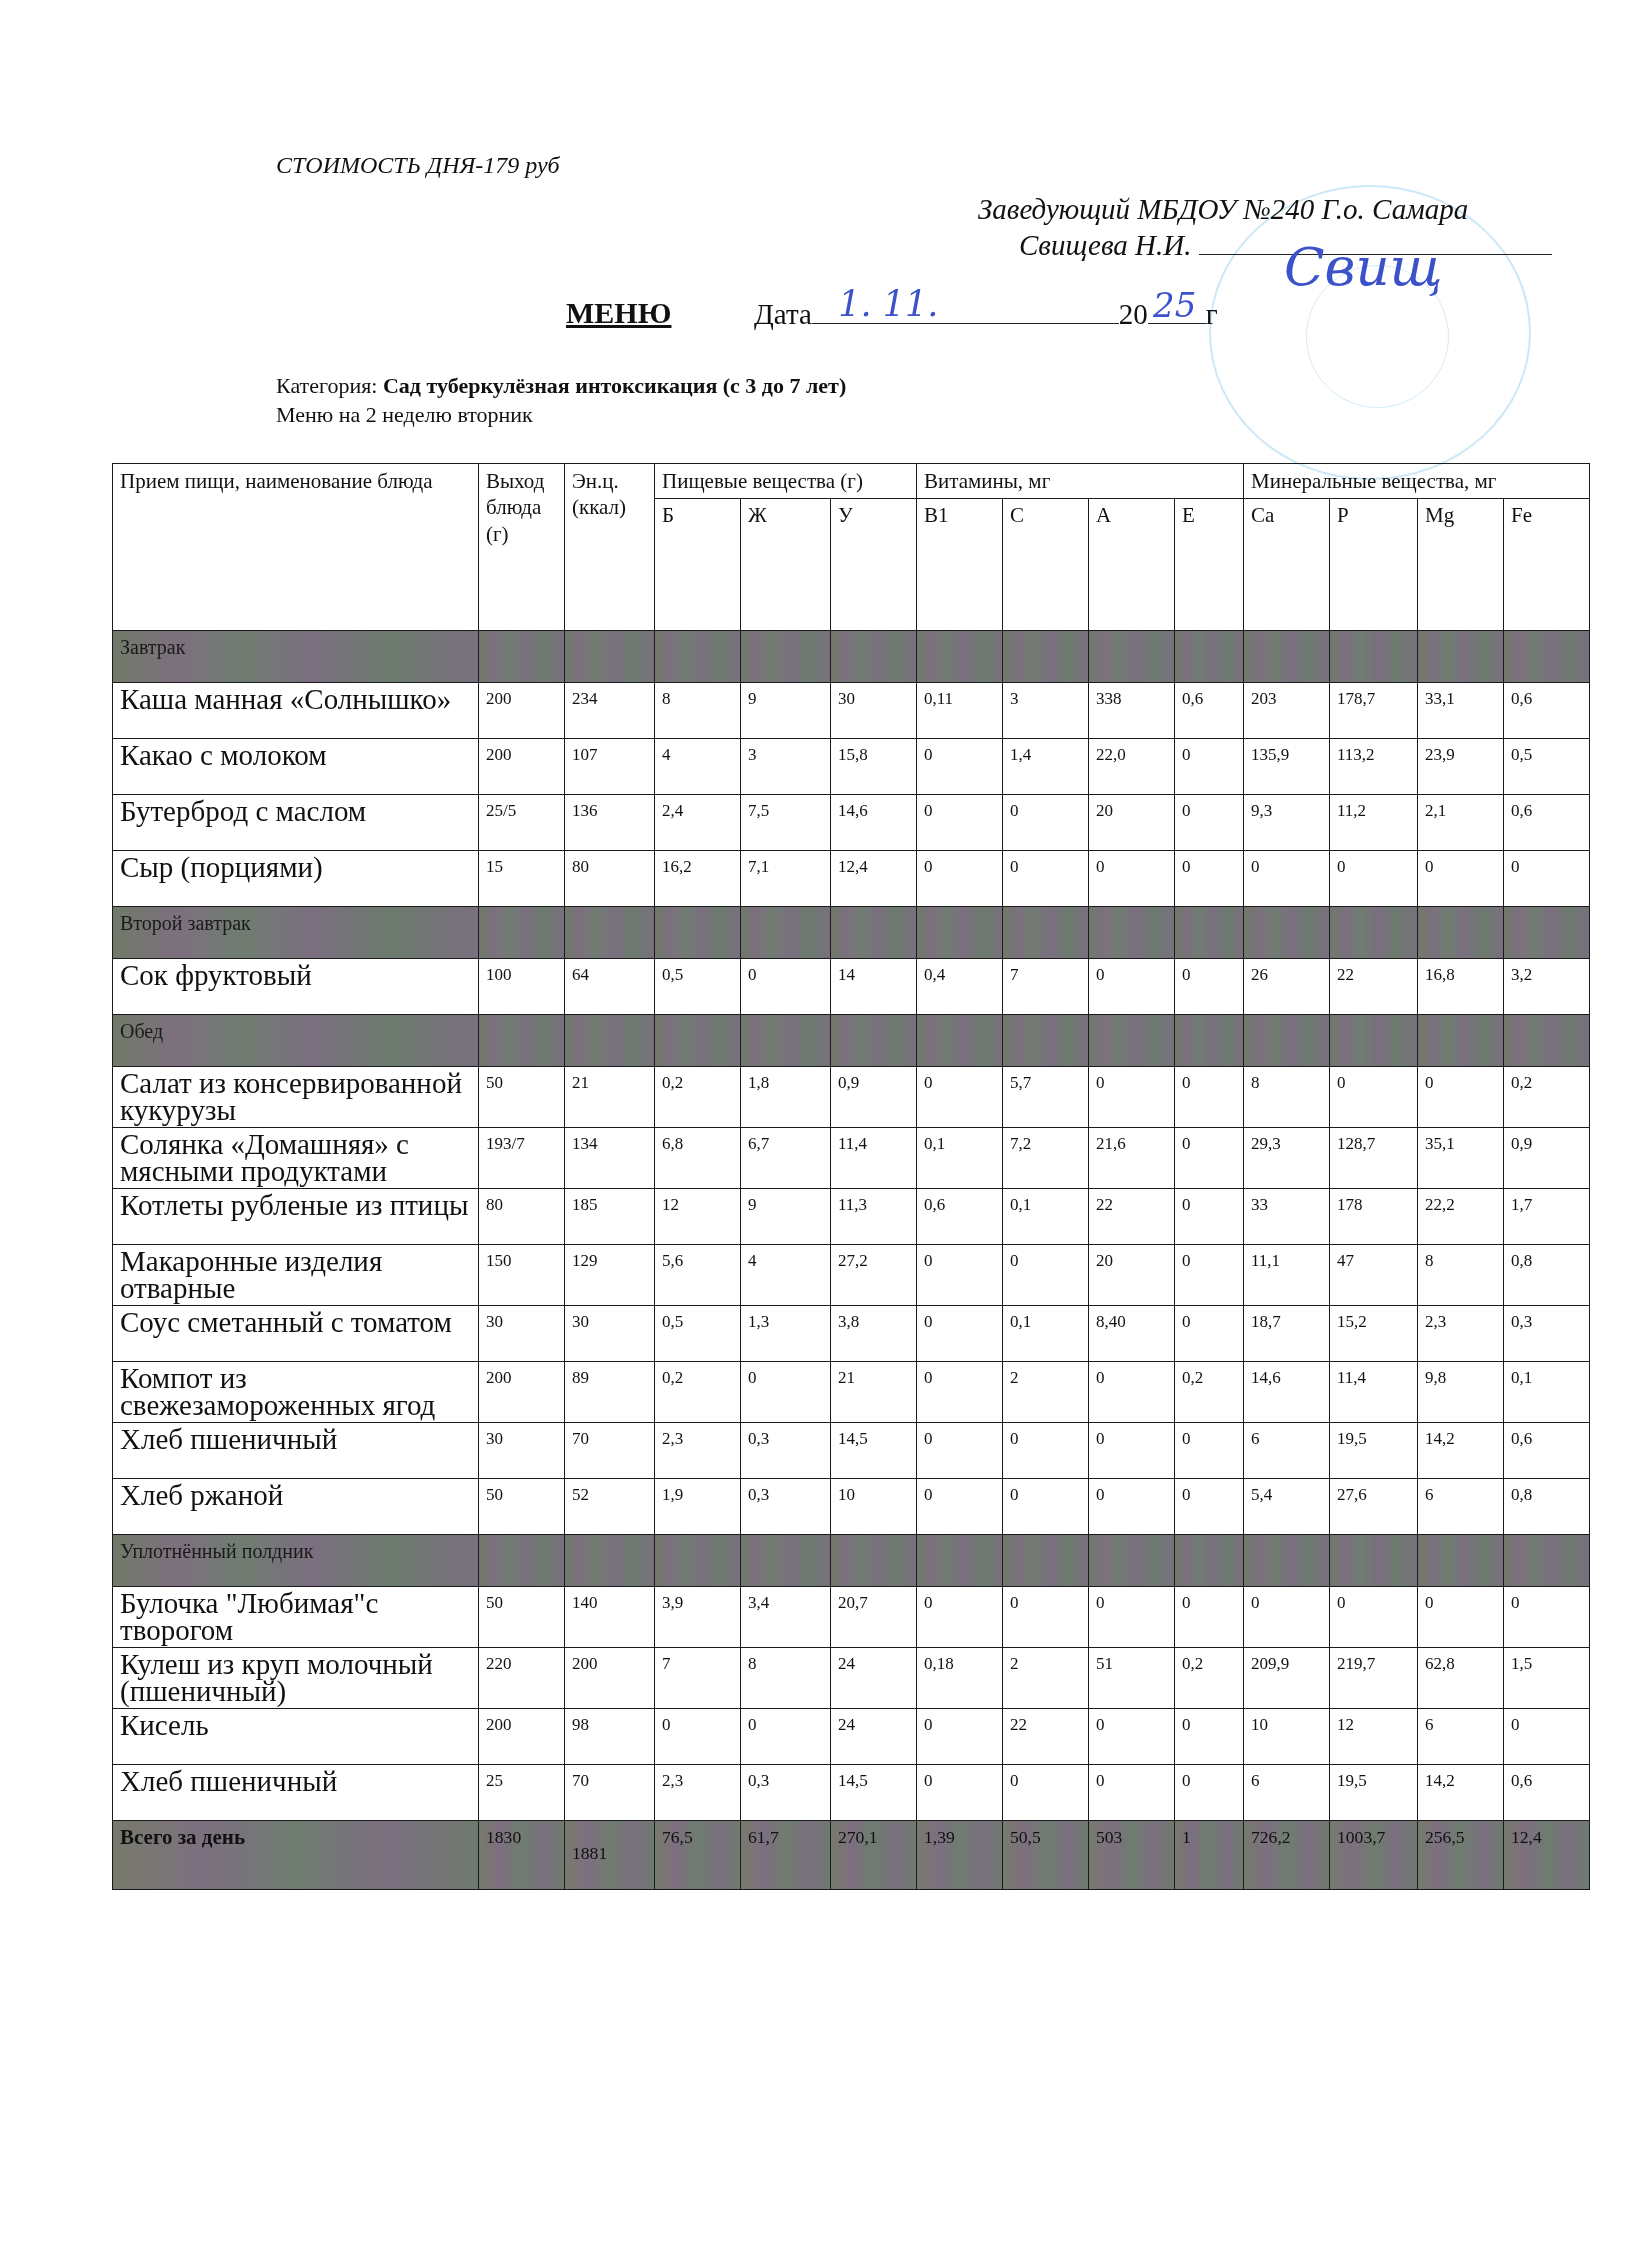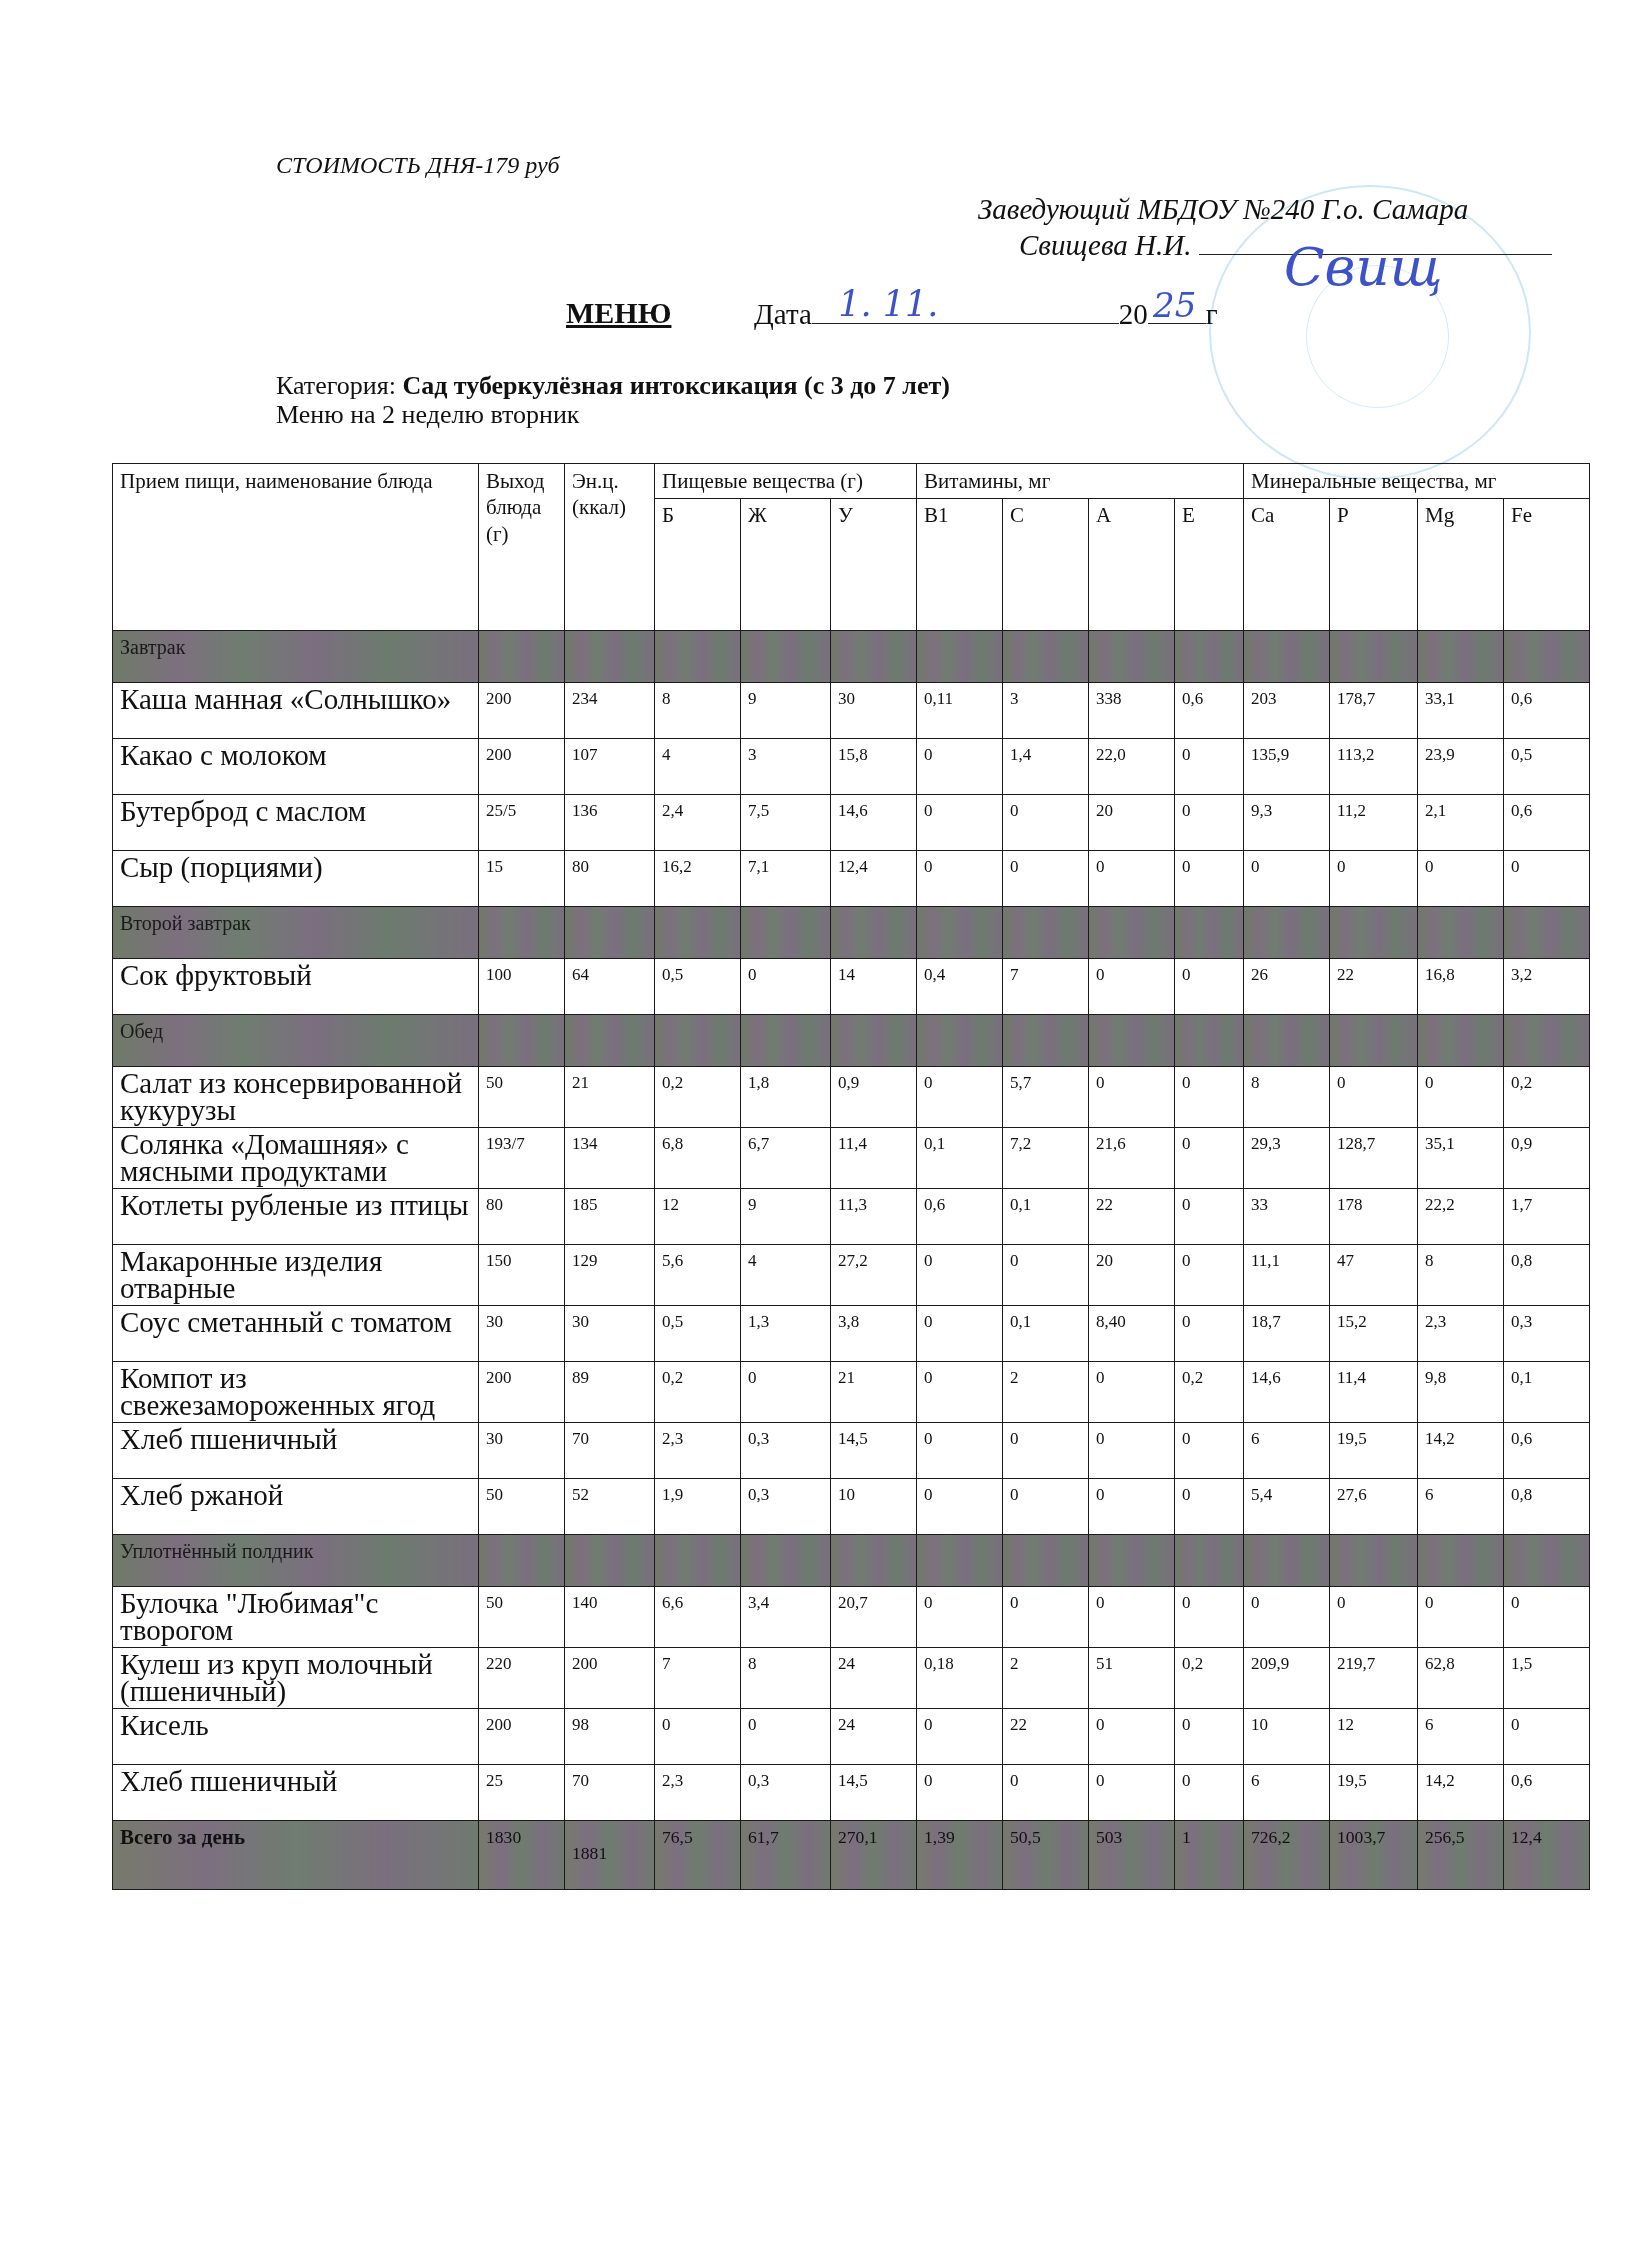--- a/index.html
+++ b/index.html
@@ -7,21 +7,21 @@
   .abs { position:absolute; }
   .cost { left:276px; top:152px; font-size:24px; font-style:italic; }
   .head-right { left:978px; top:192px; font-size:29px; font-style:italic; line-height:35px; }
   .head-right .l2 { padding-left:41px; }
   .sigline { display:inline-block; width:353px; border-bottom:1.8px solid #222; height:26.5px; vertical-align:baseline; position:relative; }
   .menu-title { left:566px; top:296px; font-size:30px; font-weight:bold; text-decoration:underline; }
   .date-label { left:754px; top:296px; font-size:29px; }
   .date-line { display:inline-block; width:307px; border-bottom:1.8px solid #222; position:relative; height:26.5px; vertical-align:baseline; }
   .year-line { display:inline-block; width:58px; border-bottom:1.8px solid #222; position:relative; height:26.5px; vertical-align:baseline; }
   .hand { font-family:"DejaVu Serif", serif; font-style:italic; color:#3c52c8; position:absolute; }
-  .category { left:276px; top:371px; font-size:26px; line-height:29px; }
+  .category { left:276px; top:371px; font-size:22px; line-height:29px; }
   .category b { font-weight:bold; }
   .stamp { left:1209px; top:185px; width:318px; height:291px; border-radius:50%; border:2.6px solid rgba(110,190,230,0.35); }
   .stamp2 { left:1306px; top:265px; width:141px; height:141px; border-radius:50%; border:1.8px solid rgba(110,190,230,0.3); }
   .signature { left:1284px; top:236px; font-size:53px; }
 
   table.menu { position:absolute; left:112px; top:463px; border-collapse:collapse; table-layout:fixed; font-size:19.4px; }
   table.menu td, table.menu th { border:1.8px solid #1a1a1a; padding:3.5px 7px; vertical-align:top; font-weight:normal; text-align:left; line-height:26.5px; }
   table.menu th { font-size:21px; }
   .v { font-size:17px; }
   tr.sect td { background:linear-gradient(90deg,#6f7a68 0%,#7d6f7f 18%,#6f7d70 35%,#7b6e80 55%,#6c7b6e 75%,#7a6f7e 100%); border-style:dotted solid; height:44px; color:#1a1a1a; font-size:20px; }
@@ -363,21 +363,21 @@
         <td></td>
         <td></td>
         <td></td>
         <td></td>
         <td></td>
       </tr>
       <tr>
         <td class="name">Булочка "Любимая"с творогом</td>
         <td class="v" style="height: 48px;">50</td>
         <td class="v" style="height: 48px;">140</td>
-        <td class="v" style="height: 48px;">6,6</td>
+        <td class="v" style="height: 48px;">3,9</td>
         <td class="v" style="height: 48px;">3,4</td>
         <td class="v" style="height: 48px;">20,7</td>
         <td class="v" style="height: 48px;">0</td>
         <td class="v" style="height: 48px;">0</td>
         <td class="v" style="height: 48px;">0</td>
         <td class="v" style="height: 48px;">0</td>
         <td class="v" style="height: 48px;">0</td>
         <td class="v" style="height: 48px;">0</td>
         <td class="v" style="height: 48px;">0</td>
         <td class="v" style="height: 48px;">0</td>

